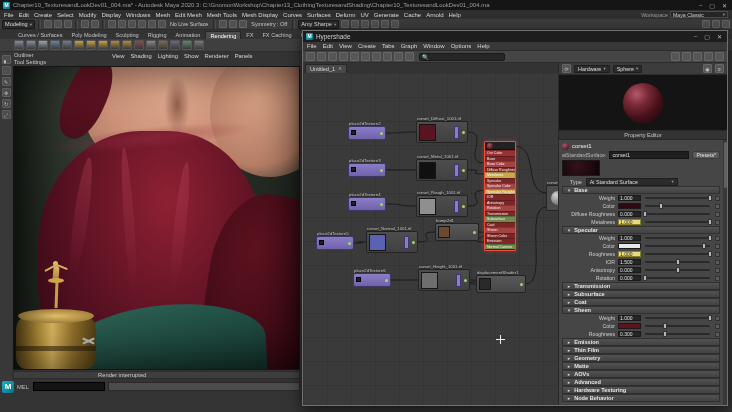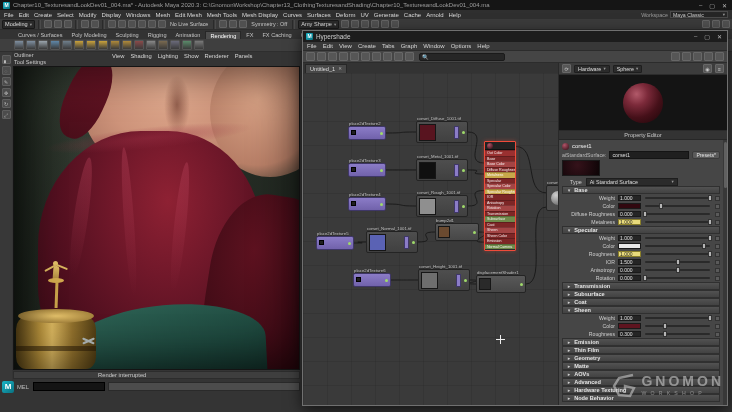--- a/index.html
+++ b/index.html
@@ -697,23 +697,14 @@
               </div>
             </div>
           <div class="pe-scroll">
             <div class="pe-thumb"></div>
           </div>
         </div>
       </div>
     </div>
   </div>
 
-  <div class="wm">
-    <svg width="24" height="26" viewBox="0 0 24 26">
-      <path d="M21 3 L7 6 L2 14 L7 23 L18 24 L22 16 L13 14 L13 18" fill="none" stroke="#d5d5d5" stroke-width="2.4"></path>
-    </svg>
-    <div>
-      <div class="wm1">GNOMON</div>
-      <div class="wm2">WORKSHOP</div>
-    </div>
-  </div>
 
 </div>
 
 </body></html>

